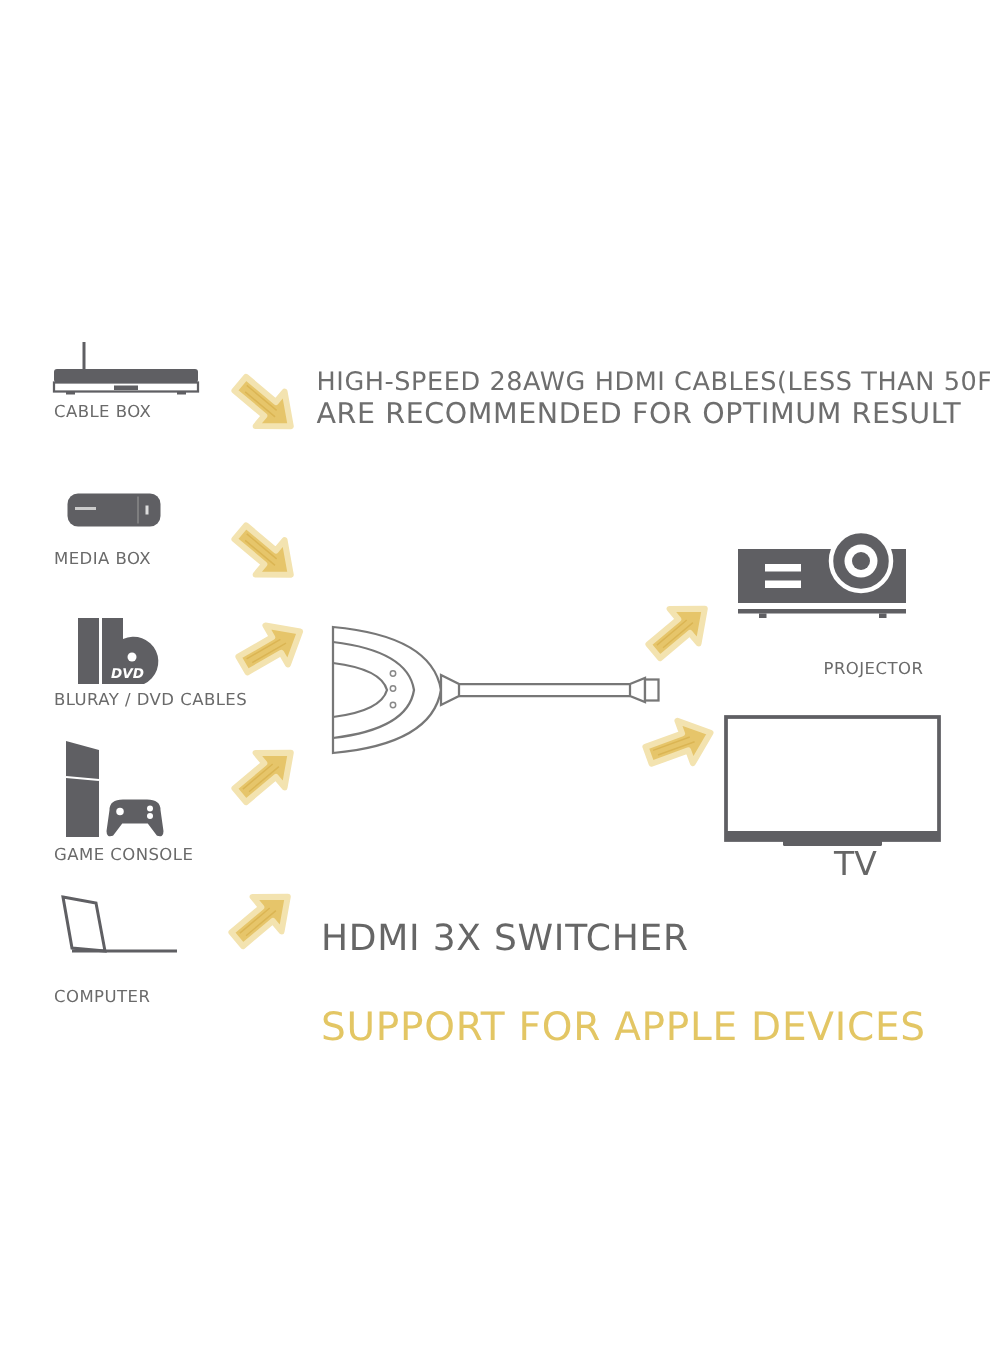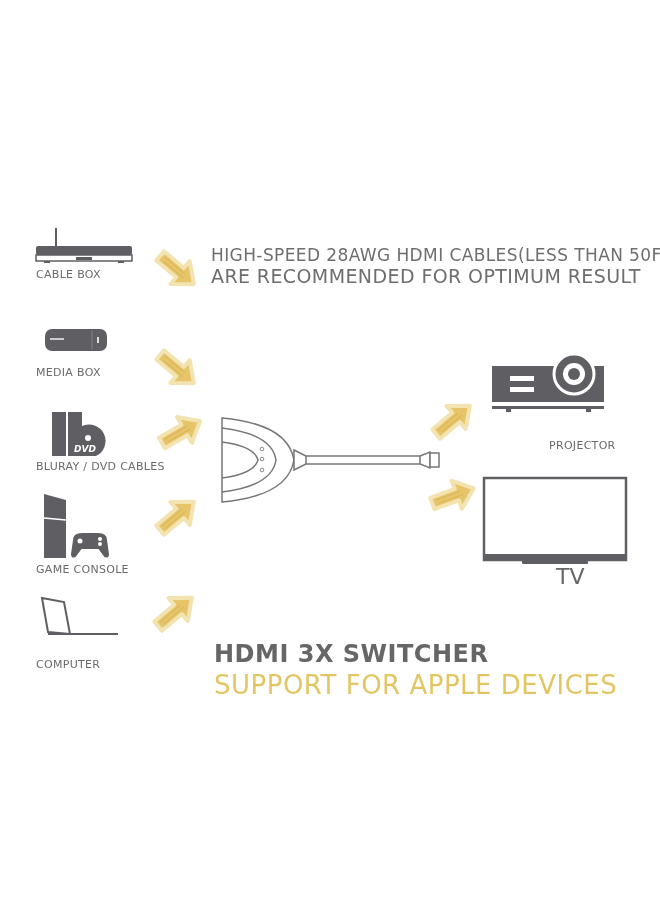--- a/index.html
+++ b/index.html
@@ -122,14 +122,14 @@
 </svg>
 <div class="abs label" style="left:508px; top:439px;margin-left:41px;">PROJECTOR</div>
 
 <svg class="abs" style="left:482px; top:476px;" width="146" height="92">
   <rect x="2" y="2" width="142" height="82" fill="#fff" stroke="#5f5f63" stroke-width="2.5"></rect>
   <rect x="2" y="78" width="142" height="6" fill="#5f5f63"></rect>
   <rect x="40" y="84" width="66" height="4" rx="1" fill="#5f5f63"></rect>
 </svg>
 <div class="abs tvlabel" style="left:543px; top:564px;margin-left:13px;">TV</div>
 
-<div class="abs title1" style="left:214px; top:640px;font-weight:bold;">HDMI 3X SWITCHER</div>
+<div class="abs title1" style="left:214px; top:611px;">HDMI 3X SWITCHER</div>
 <div class="abs title2" style="left:214px; top:643px;">SUPPORT FOR APPLE DEVICES</div>
 
 </body></html>

